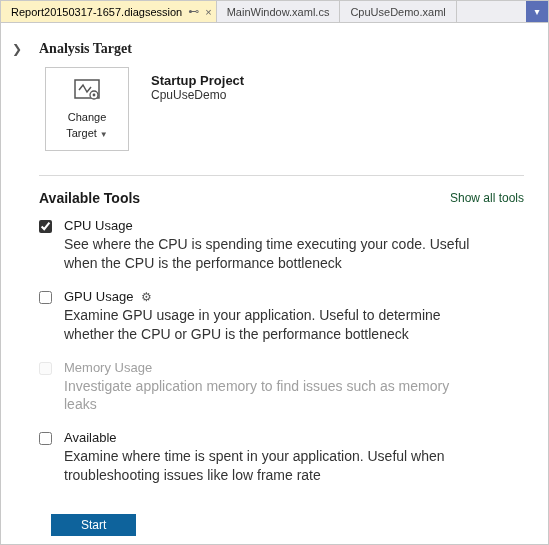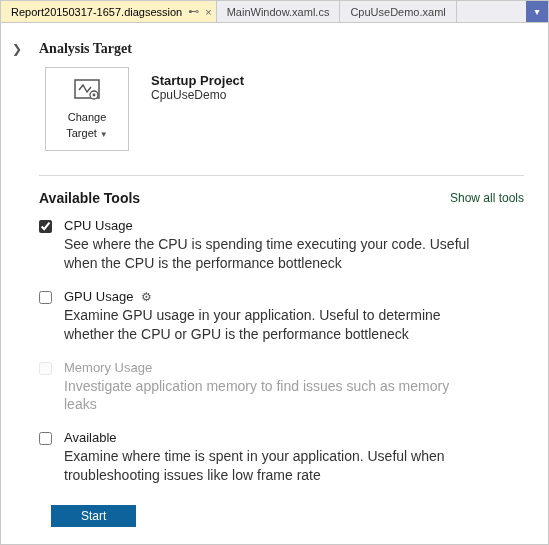--- a/index.html
+++ b/index.html
@@ -165,21 +165,21 @@
     margin-left: 4px;
   }
   .start-btn {
     display: inline-block;
     background: #0e639c;
     color: #fff;
     border: none;
     padding: 4px 30px;
     font-size: 12px;
     margin-left: 42px;
-    margin-top: 4px;
+    margin-top: 13px;
     cursor: pointer;
   }
 </style>
 </head>
 <body>
 
 <div class="tab-bar">
   <div class="tab active">
     <span>Report20150317-1657.diagsession</span>
     <span class="pin">⊷</span>

